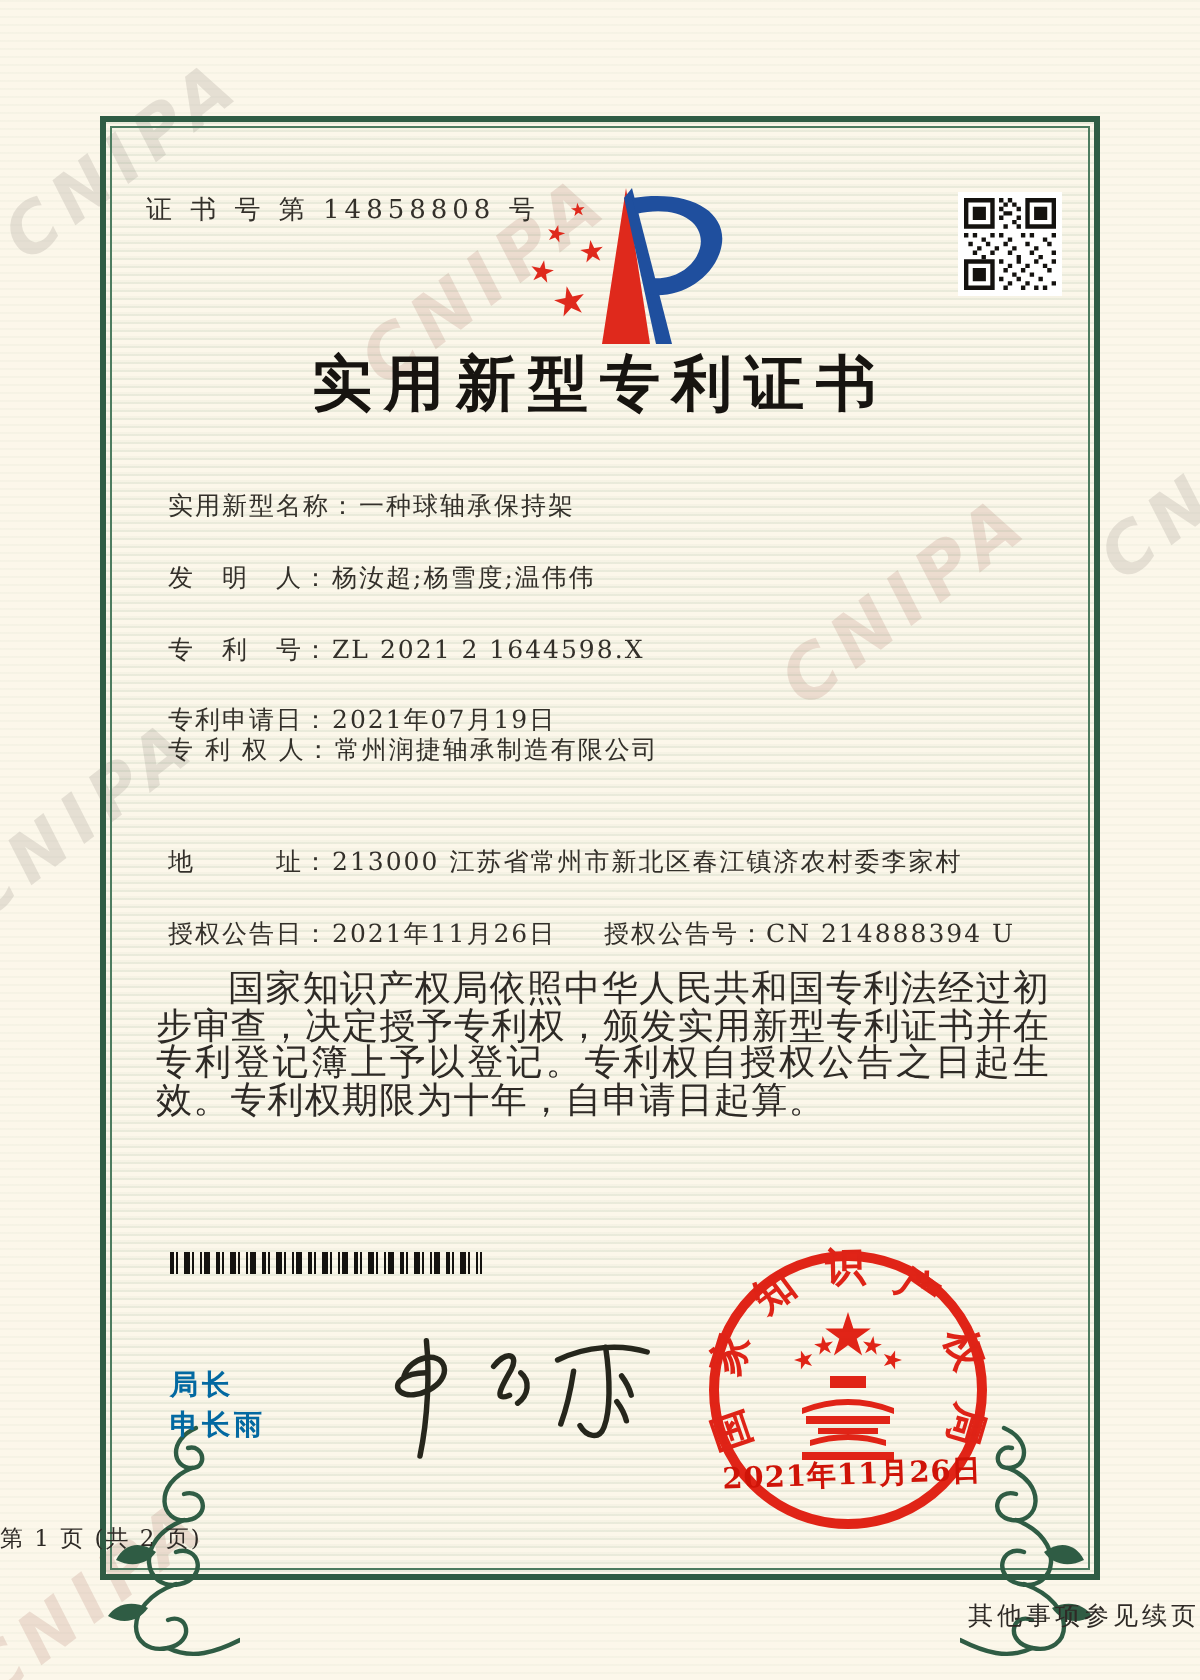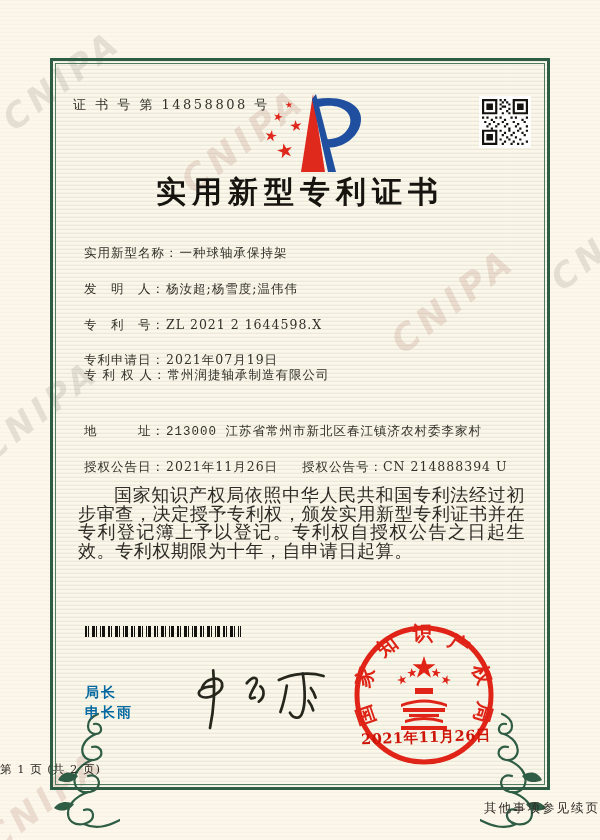--- a/index.html
+++ b/index.html
@@ -130,21 +130,21 @@
   </div>
   <div class="abs row" style="top:317px;">
     <span class="lbl">专　利　号：</span><span class="val">ZL 2021 2 1644598.X</span>
   </div>
   <div class="abs row" style="top:352px;">
     <span class="lbl">专利申请日：</span><span class="val">2021年07月19日</span>
   </div>
   <div class="abs row" style="top:367px;">
     <span class="lbl">专 利 权 人：</span><span class="val">常州润捷轴承制造有限公司</span>
   </div>
-  <div class="abs row" style="top:423px;font-family:Liberation Mono, monospace;">
+  <div class="abs row" style="top:423px;">
     <span class="lbl">地　　　址：</span><span class="val">213000 江苏省常州市新北区春江镇济农村委李家村</span>
   </div>
   <div class="abs row" style="top:459px;">
     <span class="lbl">授权公告日：</span><span class="val">2021年11月26日</span>
     <span class="grant2">
       <span>授权公告号：</span><span>CN 214888394 U</span>
     </span>
   </div>
 
   <div class="abs legal">

